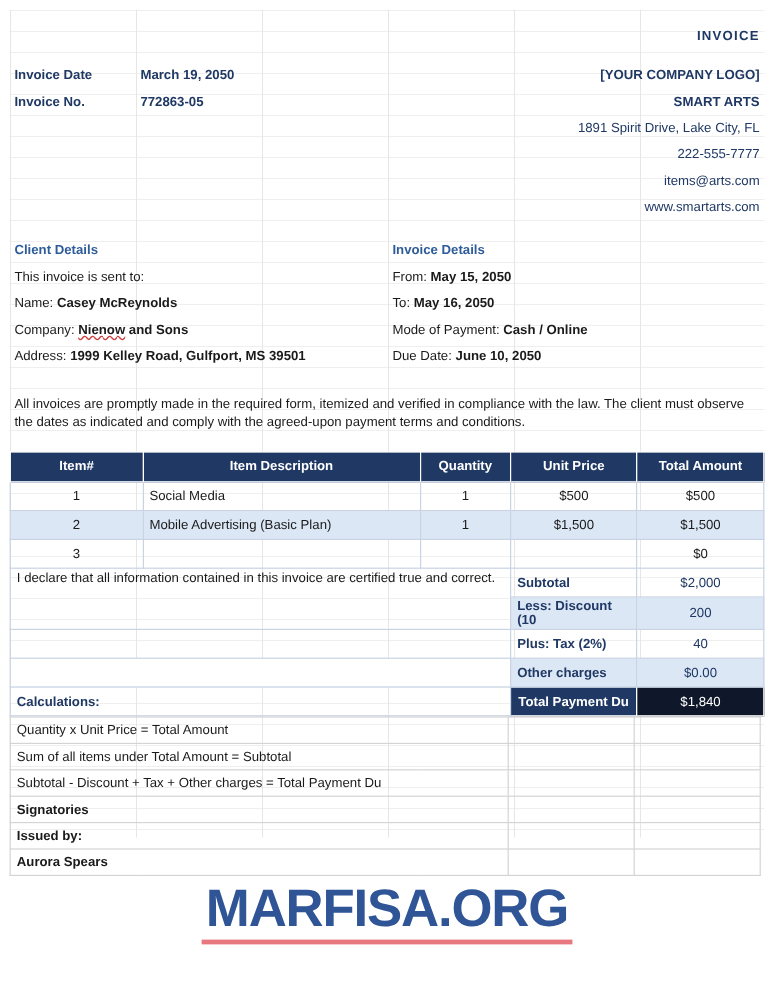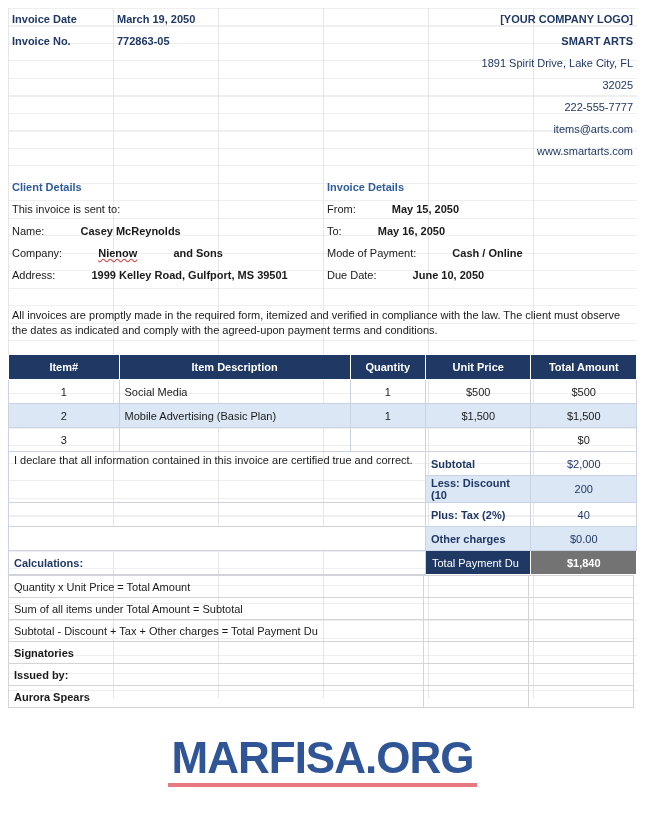--- a/index.html
+++ b/index.html
@@ -40,21 +40,21 @@
     border-collapse: collapse;
     width: 629px;
     table-layout: fixed;
   }
   table.layout td {
     vertical-align: middle;
     padding: 2px 4px;
     height: 18px;
     font-size: 11px;
   }
-  .b { font-weight: bold; margin-left: 33px; }
+  .b { font-weight: bold; }
   .center { text-align: center; }
 
   .title-invoice {
     font-size: 30px;
     font-weight: bold;
     color: #1f3864;
     text-align: right;
     letter-spacing: 1px;
     padding-right: 6px;
   }
@@ -185,37 +185,37 @@
     <table class="layout">
       <colgroup>
         <col style="width:105px">
           <col style="width:105px">
           <col style="width:105px">
         <col style="width:105px">
           <col style="width:104px">
           <col style="width:105px">
       </colgroup>
       <tbody>
+          <tr>
+        <td colspan="3" style="height:40px"></td>
+        <td colspan="3" class="title-invoice" style="height:40px">INVOICE</td>
+      </tr>
       <tr>
         <td class="label-bold">Invoice Date</td>
         <td colspan="2" class="val-blue">March 19, 2050</td>
         <td colspan="3" class="logo-cell">[YOUR COMPANY LOGO]</td>
       </tr>
       <tr>
         <td class="label-bold">Invoice No.</td>
         <td colspan="2" class="val-blue">772863-05</td>
         <td colspan="3" class="company-name">SMART ARTS</td>
       </tr>
       <tr>
         <td colspan="3"></td>
         <td colspan="3" class="company-line">1891 Spirit Drive, Lake City, FL</td>
-      </tr>
-      <tr>
-        <td colspan="3"></td>
-        <td colspan="3" class="company-line">32025</td>
       </tr>
       <tr>
         <td colspan="3"></td>
         <td colspan="3" class="company-line">222-555-7777</td>
       </tr>
       <tr>
         <td colspan="3"></td>
         <td colspan="3" class="company-small">items@arts.com</td>
       </tr>
       <tr>
@@ -332,22 +332,22 @@
         <td class="tot-label">Plus: Tax (2%)</td>
         <td class="tot-val">40</td>
       </tr>
       <tr class="row-alt">
         <td colspan="3" style="background:#ffffff;border:1px solid #c9d3e3"></td>
         <td class="tot-label">Other charges</td>
         <td class="tot-val">$0.00</td>
       </tr>
       <tr>
         <td colspan="3" class="calc-head" style="border:1px solid #c9d3e3">Calculations:</td>
-        <td class="grand-cell" style="background:#1f3864;color:#ffffff;font-weight:normal;border:1px solid #ffffff;padding-left:6px">Total Payment Du</td>
-        <td class="center" style="background:#737373;color:#ffffff;font-weight:bold;border:1px solid #ffffff">$1,840</td>
+        <td class="grand-cell" style="background:#1f3864;color:#ffffff;font-weight:bold;border:1px solid #ffffff;padding-left:6px">Total Payment Du</td>
+        <td class="center" style="background:#0f172a;color:#ffffff;font-weight:normal;border:1px solid #ffffff">$1,840</td>
       </tr>
     </tbody>
       </table>
 
     <table class="bottom">
       <colgroup>
         <col style="width:110px">
           <col style="width:230px">
           <col style="width:75px">
         <col style="width:105px">

